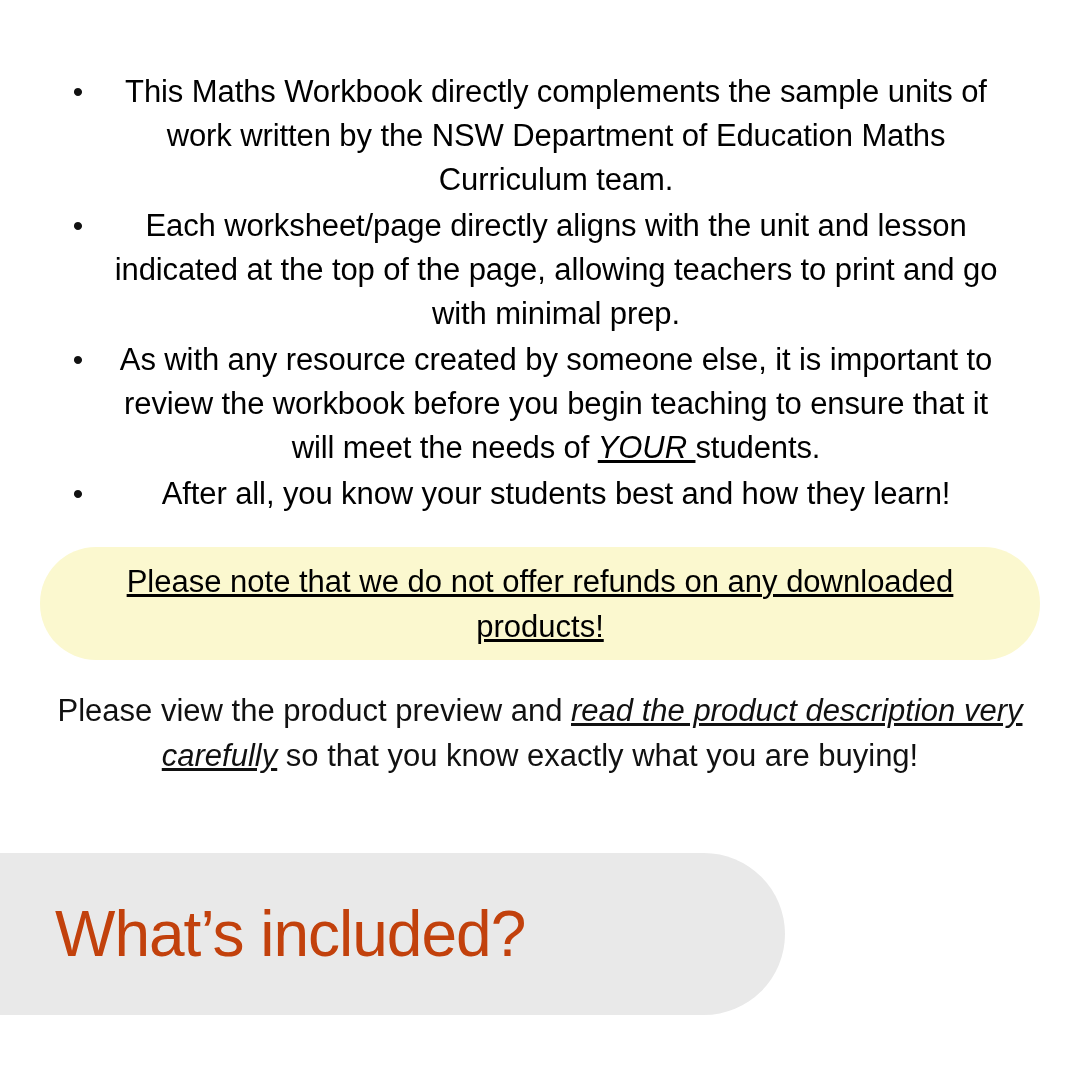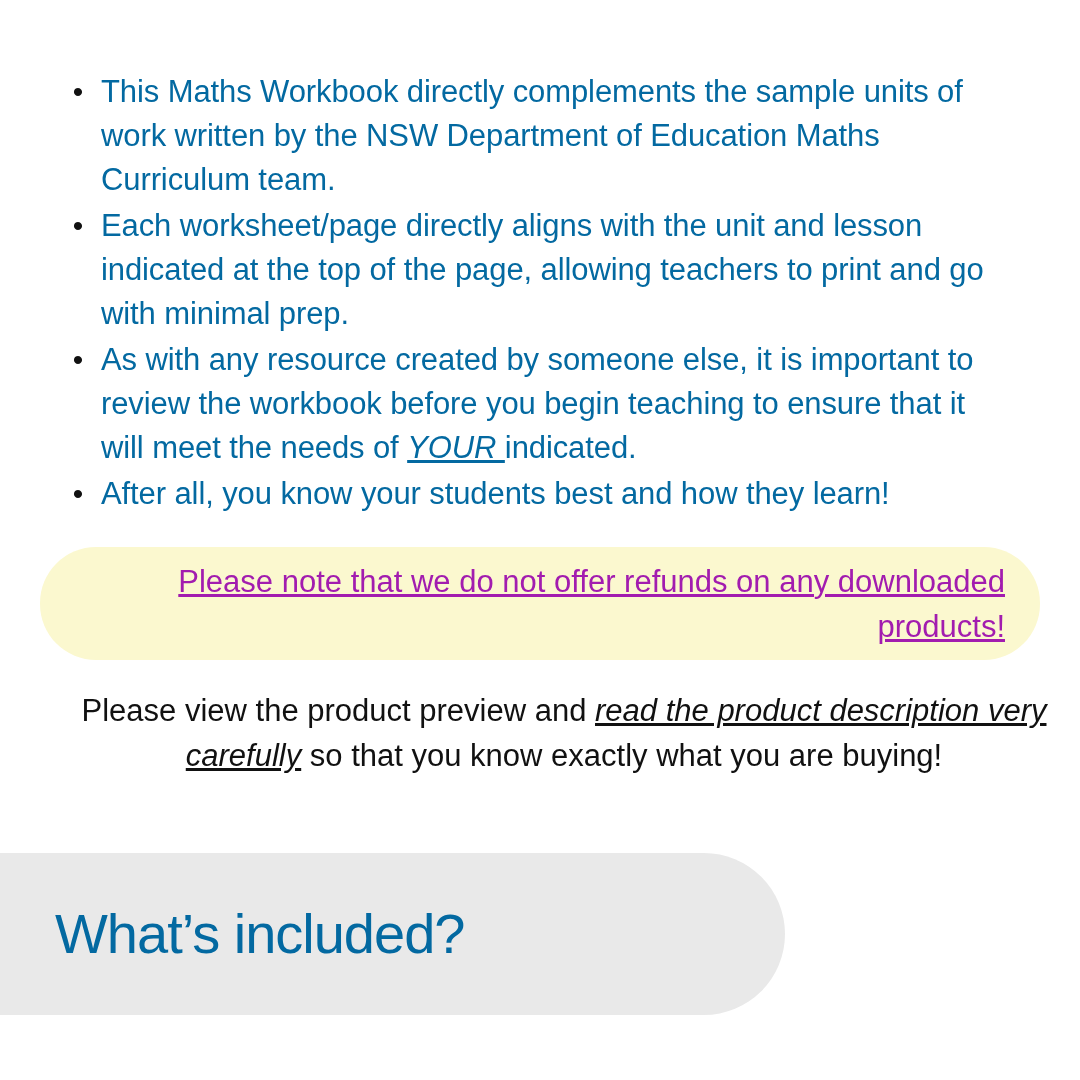--- a/index.html
+++ b/index.html
@@ -32,81 +32,80 @@
   .bullet-dot {
     flex: 0 0 auto;
     width: 46px;
     text-align: center;
     font-size: 30px;
     line-height: 44px;
     color: #111111;
   }
   .bullet-text {
     flex: 1 1 auto;
-    text-align: left;
+    text-align: center;
     font-size: 31px;
     line-height: 44px;
-    color: #0369a1;
+    color: #000000;
     letter-spacing: -0.1px;
     padding-right: 14px;
   }
   .u { text-decoration: underline; font-style: italic; }
 
   
   .note-band {
     position: absolute;
     top: 547px;
     left: 40px;
     width: 1000px;
     height: 113px;
     background: #fbf8cf;
     border-radius: 56px;
     display: flex;
     align-items: center;
     justify-content: center;
   }
   .note-text {
     width: 930px;
-    text-align: right;
+    text-align: center;
     font-size: 31px;
     line-height: 45px;
-    color: #a21caf;
+    color: #000000;
     text-decoration: underline;
   }
 
   
   .preview {
     position: absolute;
     top: 688px;
     left: 55px;
     width: 970px;
     text-align: center;
     font-size: 31px;
     line-height: 45px;
     color: #111111;
-    margin-left: 24px;
   }
 
   
   .banner {
     position: absolute;
     left: -40px;
     top: 853px;
     width: 825px;
     height: 162px;
     background: #e9e9e9;
     border-radius: 0 81px 81px 0;
     display: flex;
     align-items: center;
   }
   .banner-title {
     margin-left: 95px;
-    font-size: 56px;
+    font-size: 64px;
     line-height: 84px;
-    color: #0369a1;
+    color: #c2410c;
     letter-spacing: -1px;
     font-weight: 400;
   }
 
   
   .logo {
     position: absolute;
     left: 843px;
     top: 868px;
     width: 196px;
@@ -127,21 +126,21 @@
     </div>
 
     <div class="bullet-row">
       <span class="bullet-dot">•</span>
       <span class="bullet-text">Each worksheet/page directly aligns with the unit and lesson indicated at the top of the page, allowing teachers to print and go with minimal prep.</span>
     </div>
 
     <div class="bullet-row">
       <span class="bullet-dot">•</span>
       <span class="bullet-text">
-        <span>As with any resource created by someone else, it is important to review the workbook before you begin teaching to ensure that it will meet the needs of </span><span class="u">YOUR </span><span>indicated.</span>
+        <span>As with any resource created by someone else, it is important to review the workbook before you begin teaching to ensure that it will meet the needs of </span><span class="u">YOUR </span><span>students.</span>
       </span>
     </div>
 
     <div class="bullet-row">
       <span class="bullet-dot">•</span>
       <span class="bullet-text">After all, you know your students best and how they learn!</span>
     </div>
 
   </div>
 

